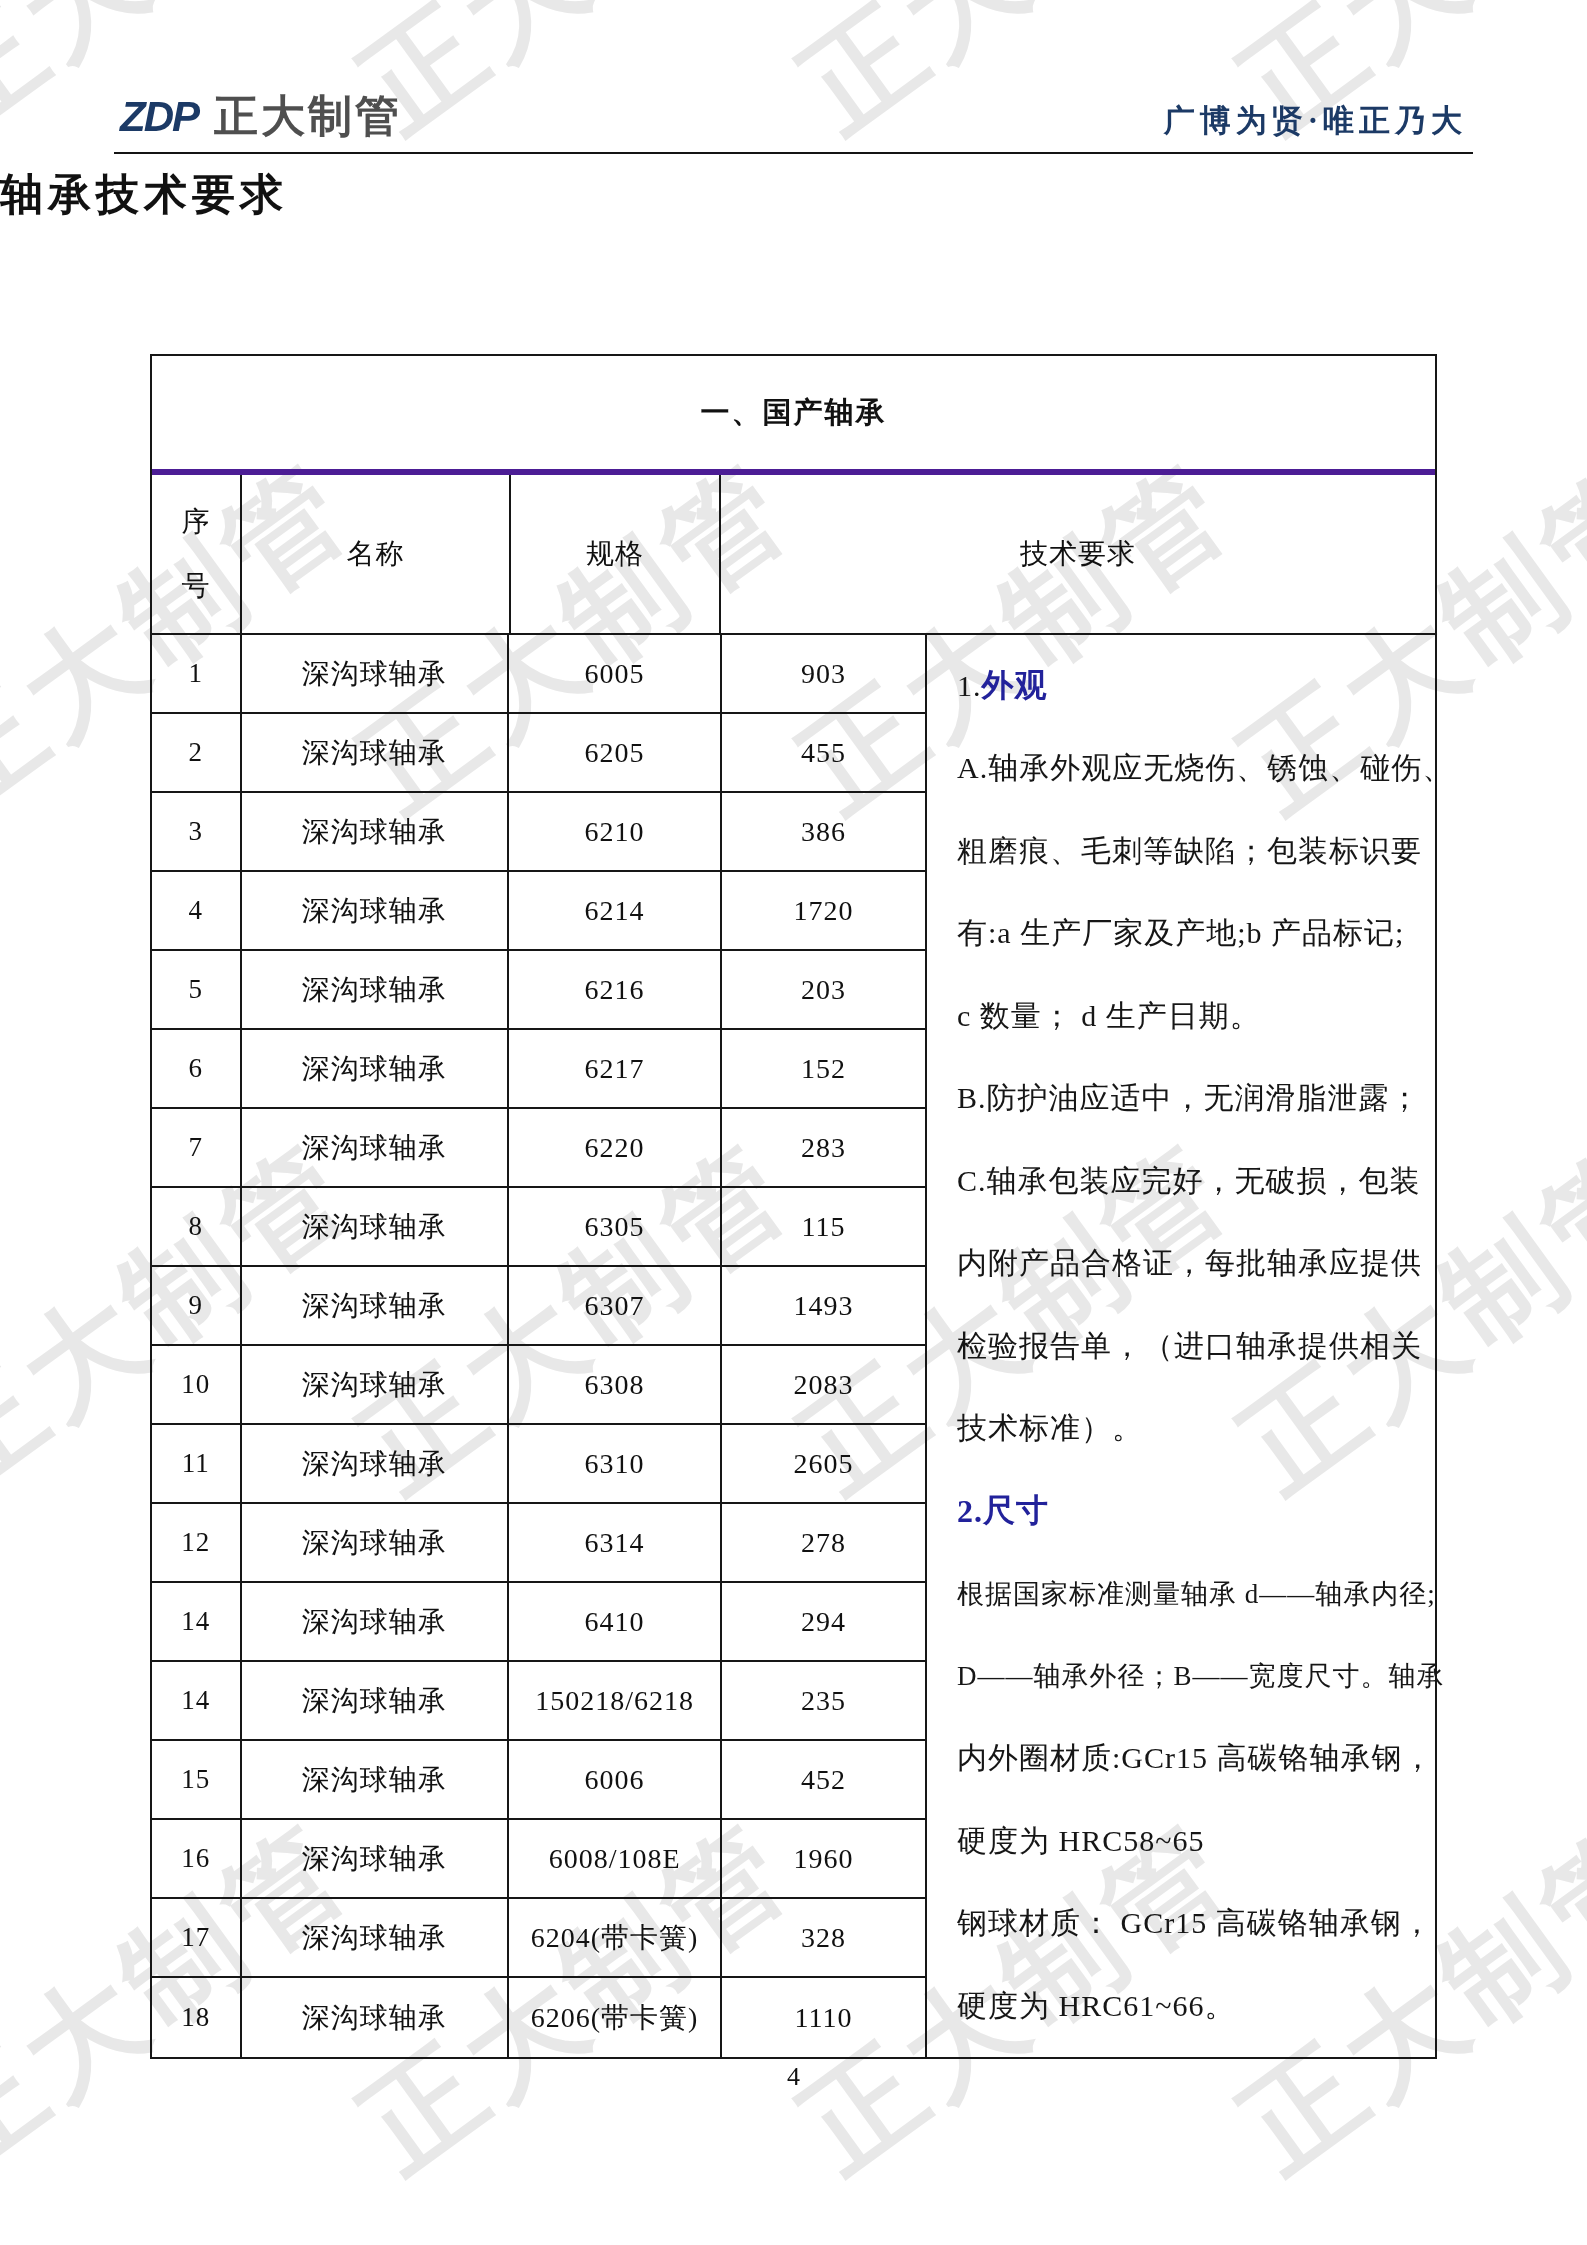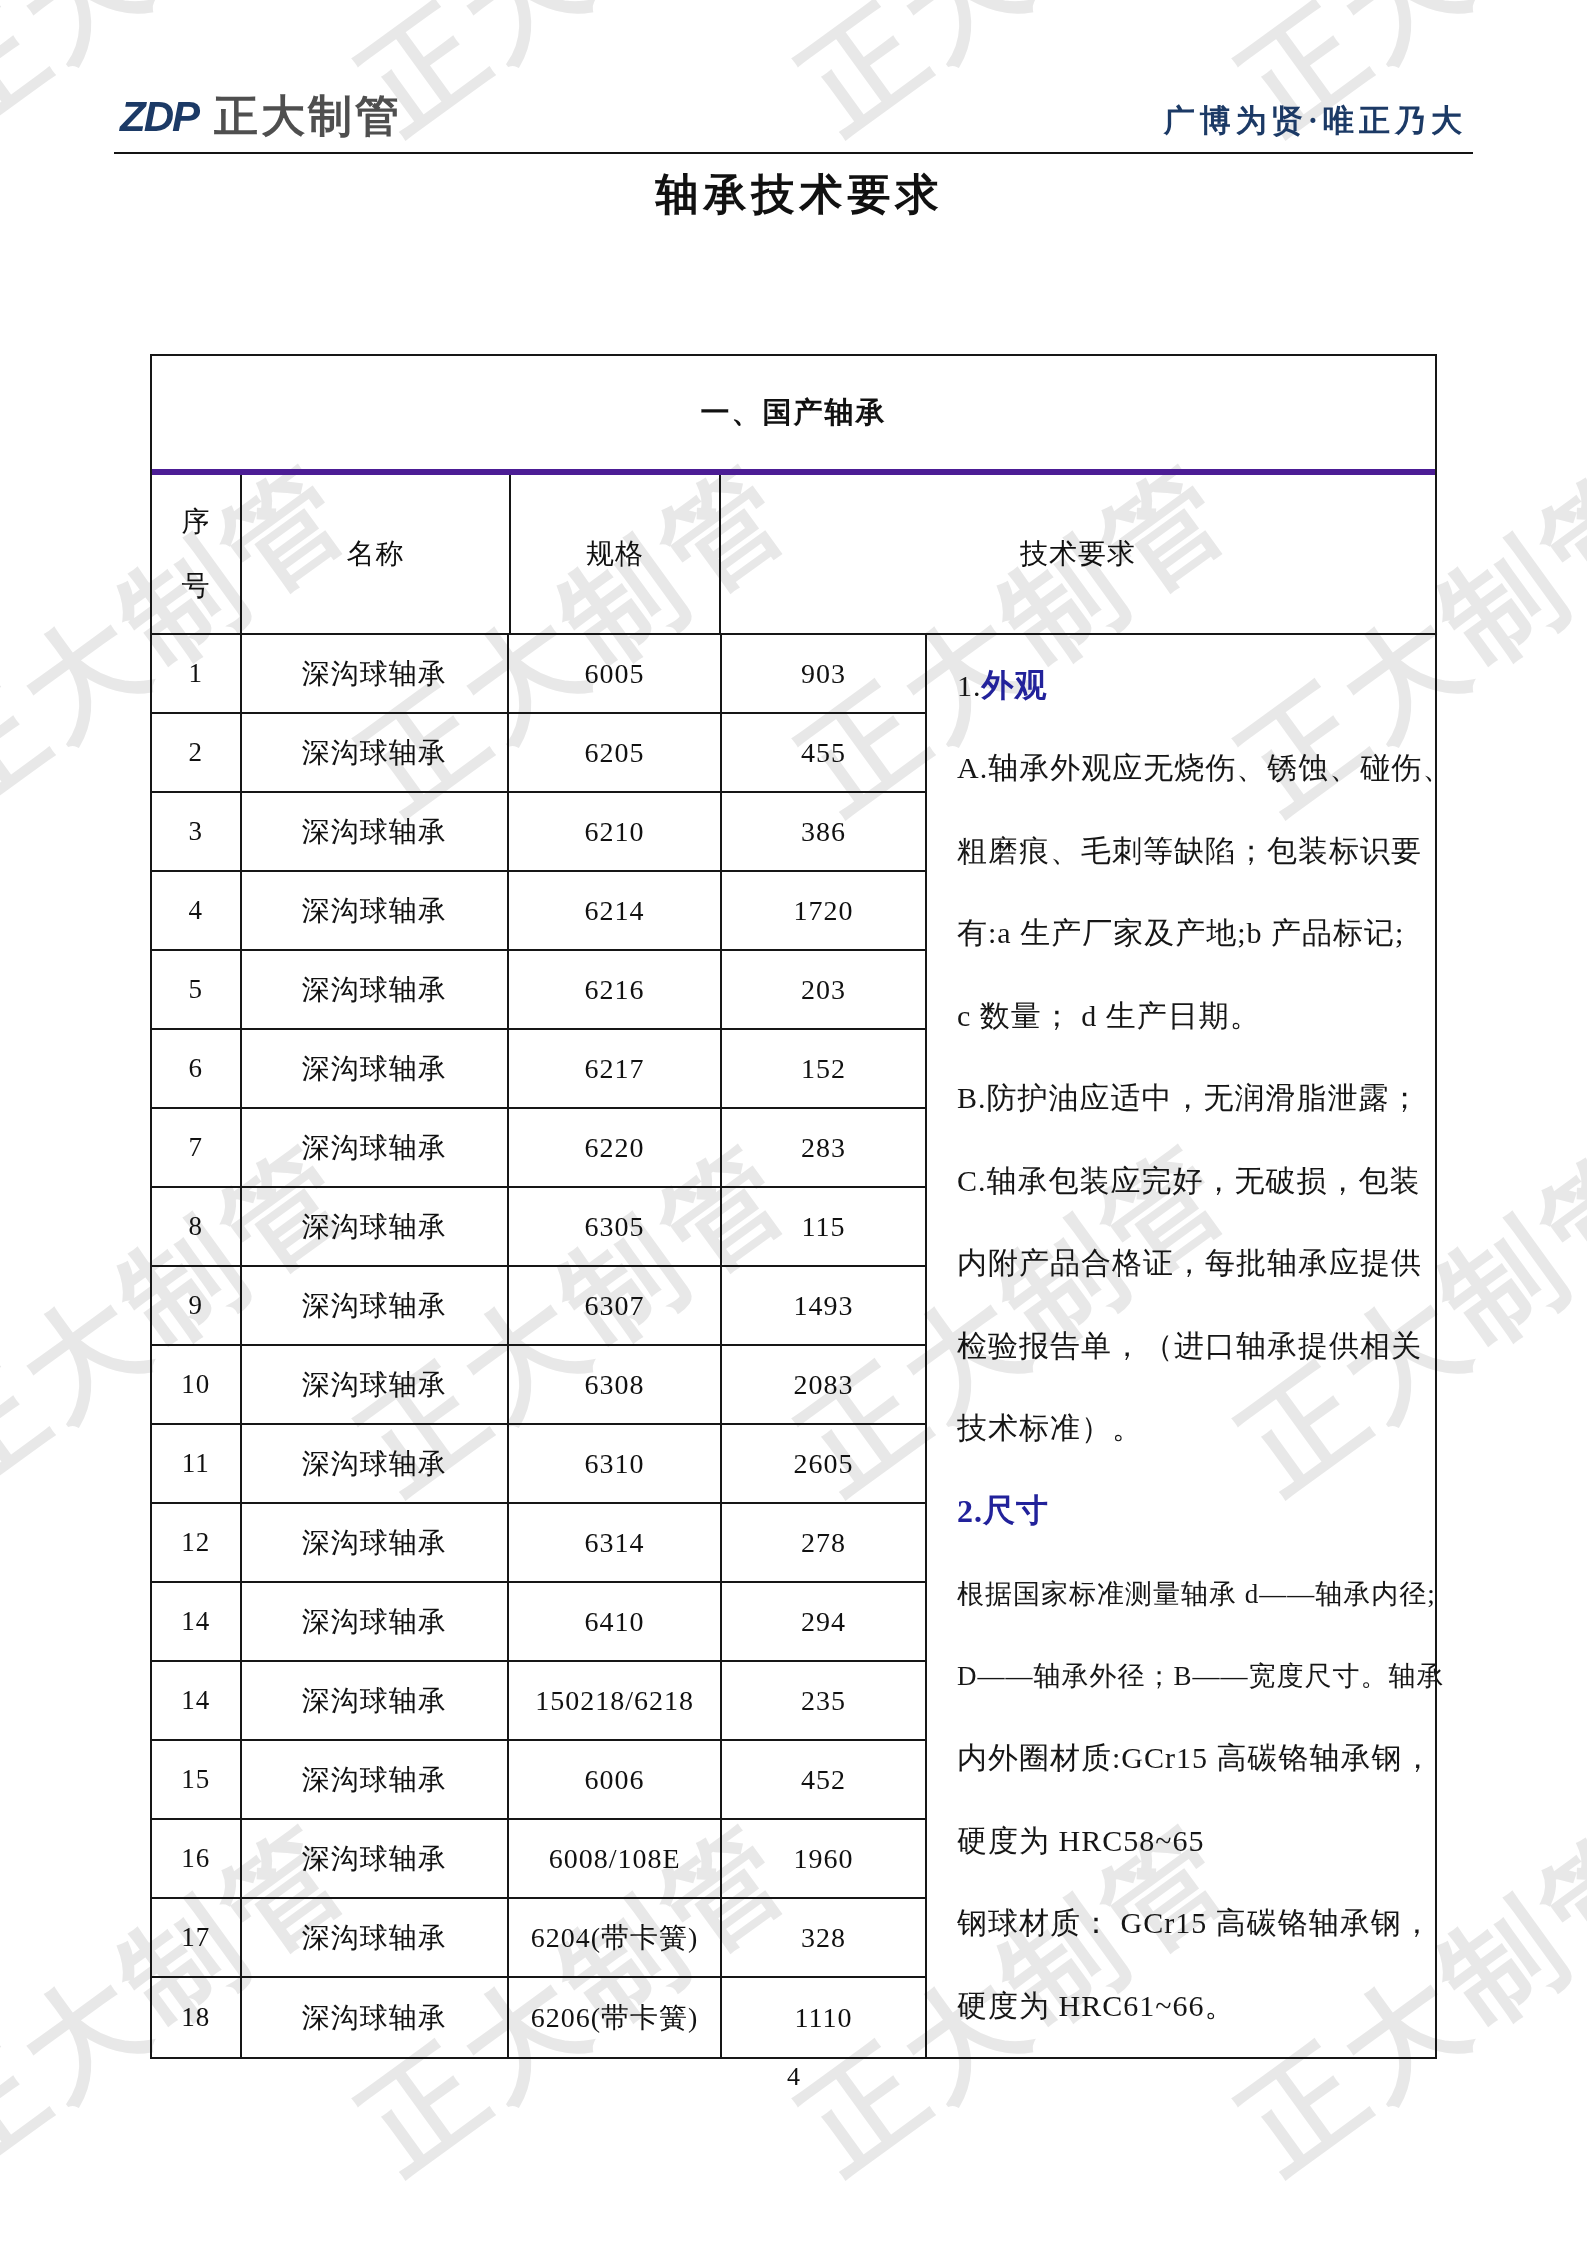--- a/index.html
+++ b/index.html
@@ -39,22 +39,22 @@
     color:var(--logo-gray,#4f4f4f);letter-spacing:3px;
   }
   .hdr-slogan{
     position:absolute;right:120px;top:104px;
     font-size:31px;font-weight:600;line-height:1.1;
     color:var(--accent-navy,#1c3a66);letter-spacing:5px;
   }
   .hdr-rule{position:absolute;left:114px;right:114px;top:152px;height:2px;background:#141414;}
   
   .doc-title{
-    position:absolute;left:12px;right:0;top:166px;
-    text-align:center;font-size:43px;font-weight:700;letter-spacing:5px;
+    position:absolute;left:0;right:0;top:166px;
+    text-align:left;font-size:43px;font-weight:700;letter-spacing:5px;
   }
   
   .btable{
     position:absolute;left:150px;top:354px;width:1287px;
     border:2px solid #161616;
     box-sizing:border-box;
     background:transparent;
   }
   .btable *{box-sizing:border-box;}
   .sec-row{

